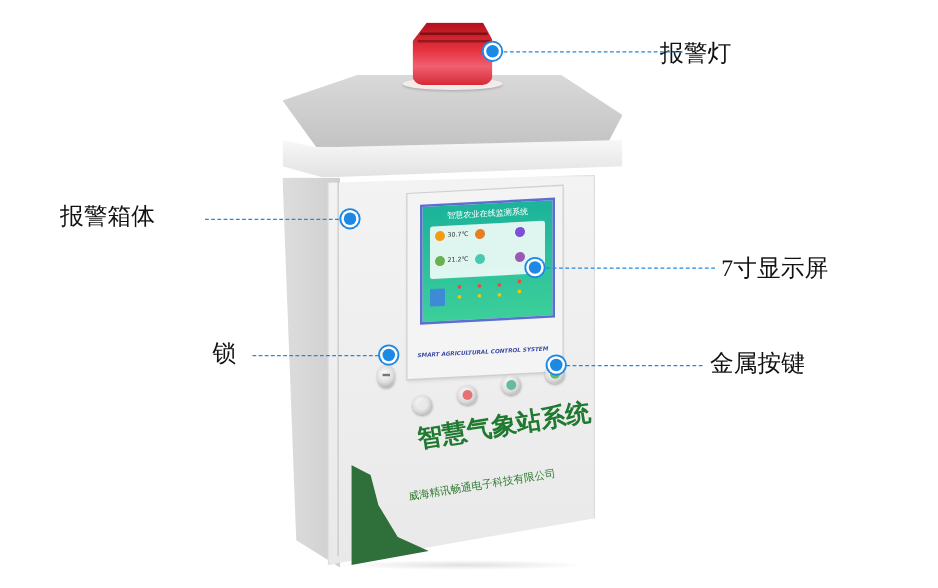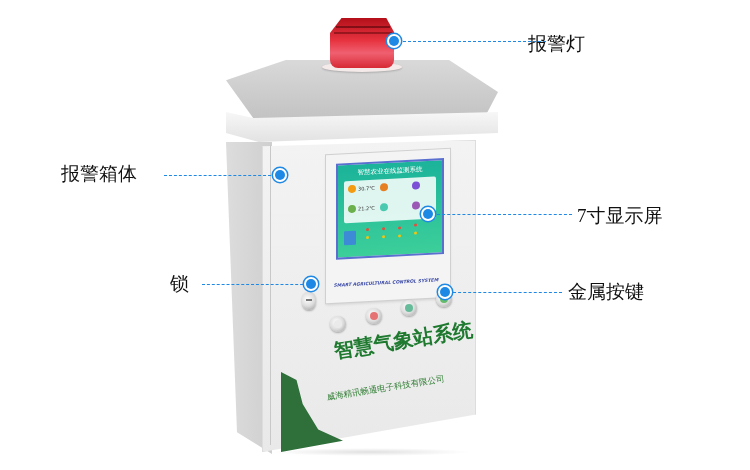--- a/index.html
+++ b/index.html
@@ -12,21 +12,21 @@
          box-shadow:0 0 0 2px #fff, 0 0 0 3.5px #1e88e5; }
   .btn { position:absolute; width:16px; height:16px; border-radius:50%;
          background:radial-gradient(circle at 40% 40%, #fff 0%, #ddd 50%, #9a9a9a 100%);
          box-shadow:0 1px 2px rgba(0,0,0,0.3); }
   .btn-inner { position:absolute; left:4px; top:4px; width:8px; height:8px; border-radius:50%; }
 </style>
 </head>
 <body>
 
 <div class="label" style="left:528px; top:34px;">报警灯</div>
-<div class="label" style="left:61px; top:164px;">报警箱体</div>
+<div class="label" style="left:48px; top:164px;">报警箱体</div>
 <div class="label" style="left:577px; top:206px;font-family:Liberation Serif, serif;">7寸显示屏</div>
 <div class="label" style="left:170px; top:274px;">锁</div>
 <div class="label" style="left:568px; top:282px;">金属按键</div>
 
 <div>
 
   <div class="abs" style="left:222px; top:142px; width:50px; height:312px; background:linear-gradient(90deg,#dedede,#cfcfcf); clip-path:polygon(8% 0,100% 0,100% 100%,30% 93%);"></div>
 
   <div class="abs" style="left:262px; top:140px; width:214px; height:312px; background:linear-gradient(180deg,#f3f3f3,#e9e9e9); clip-path:polygon(0 2%,100% 0,100% 88%,0 100%); box-shadow:inset 0 0 0 1px #ddd;"></div>
 

